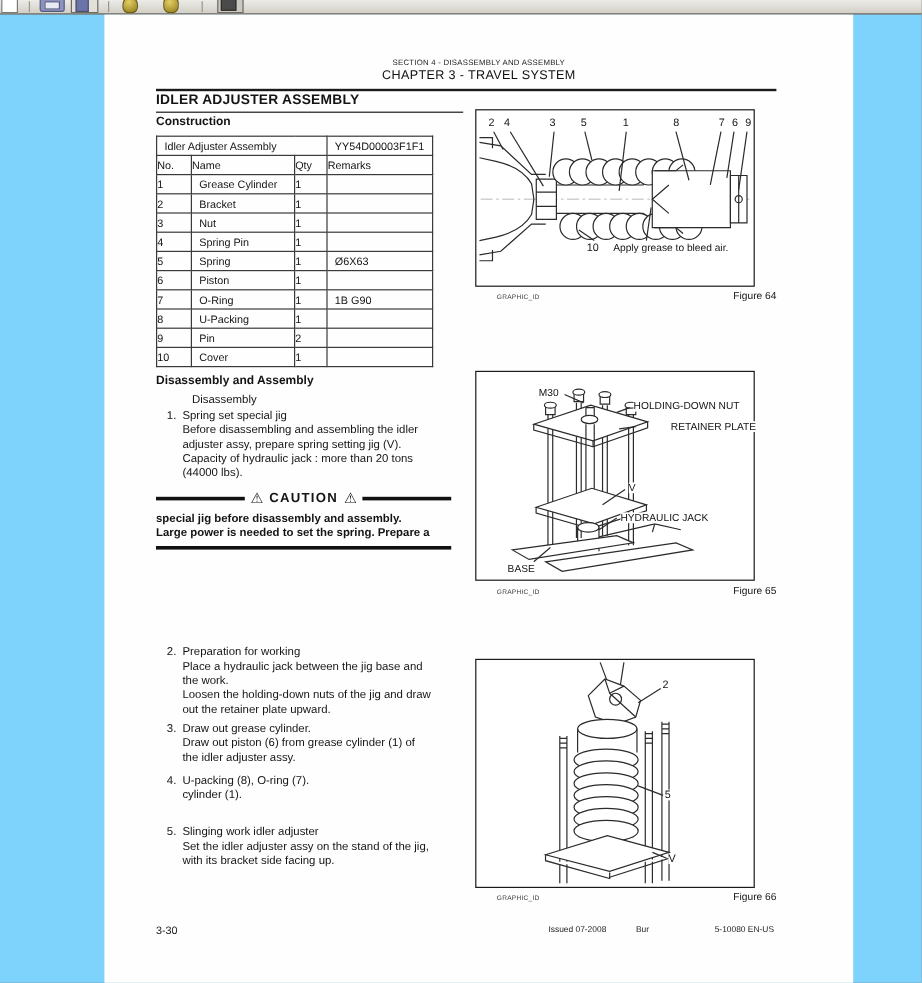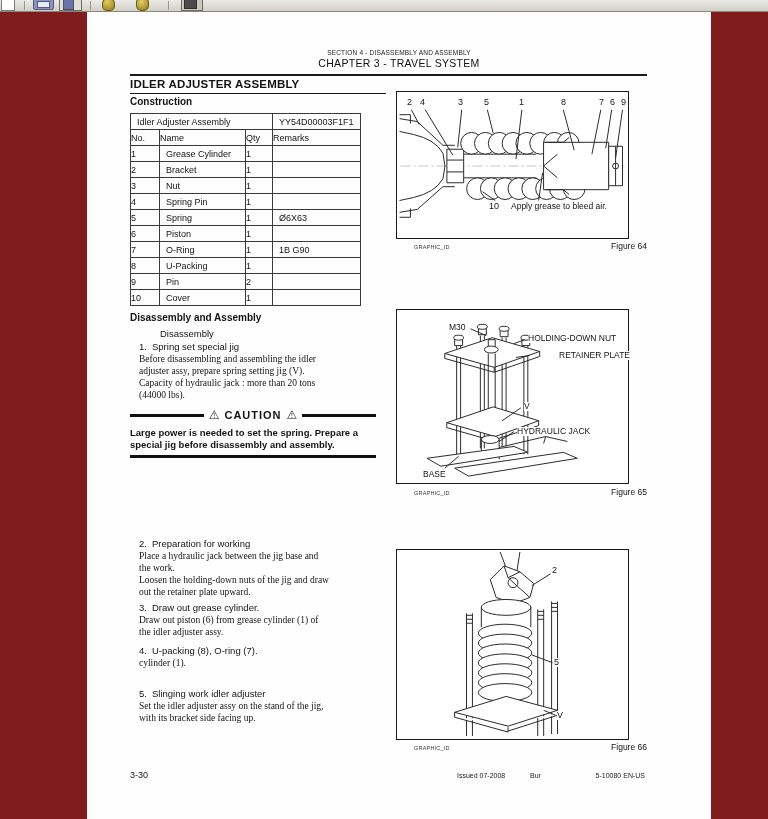--- a/index.html
+++ b/index.html
@@ -13,41 +13,41 @@
   .tb-print{left:33px;top:-9px;width:19px;height:17px;background:#8a93c0;border:1px solid #565a7c;border-radius:2px;}
   .tb-print::after{content:"";position:absolute;left:3px;top:9px;width:11px;height:5px;background:#e8eaf4;border:1px solid #565a7c;}
   .tb-pageview{left:59px;top:-5px;width:21px;height:14px;border:1px solid #6d6a64;background:#e3e0d9;}
   .tb-pageview::after{content:"";position:absolute;left:3px;top:3px;width:9px;height:9px;background:#6a74a8;border:1px solid #4c4f6e;}
   .tb-key1{left:102px;top:-3px;width:11px;height:12px;background:radial-gradient(circle at 40% 30%,#e4cf63,#8f7a1e);border-radius:55% 55% 40% 40%;border:1px solid #6d5c12;}
   .tb-key2{left:136px;top:-3px;width:11px;height:12px;background:radial-gradient(circle at 40% 30%,#e4cf63,#8f7a1e);border-radius:40%;border:1px solid #6d5c12;}
   .tb-snap{left:181px;top:-5px;width:20px;height:14px;border:1px solid #6d6a64;background:#cbc8c0;}
   .tb-snap::after{content:"";position:absolute;left:2px;top:2px;width:11px;height:9px;background:#4a4a4a;border:1px solid #2e2e2e;}
 
   
-  .canvas{position:absolute;left:0;top:12px;width:768px;height:807px;background:#7f1d1d;}
+  .canvas{position:absolute;left:0;top:12px;width:768px;height:807px;background:#7dd3fc;}
   .page{position:absolute;left:87px;top:0;width:624px;height:807px;background:#fefefe;color:#141414;}
 
   .hdr{position:absolute;left:102px;top:37px;width:420px;text-align:center;}
   .hdr .l1{font-size:6.5px;letter-spacing:.2px;color:#222;}
   .hdr .l2{font-size:10.5px;letter-spacing:.3px;color:#111;margin-top:1px;}
   .rule{position:absolute;background:#1a1a1a;}
 
   .h1{position:absolute;left:43px;top:66px;width:256px;font-size:11.5px;font-weight:bold;letter-spacing:.2px;border-bottom:1px solid #1a1a1a;padding-bottom:3px;}
   .h2{position:absolute;font-size:10px;font-weight:bold;}
 
   table.parts{position:absolute;left:43px;top:101px;width:230px;border-collapse:collapse;table-layout:fixed;}
   table.parts td{border:1px solid #3a3a3a;font-size:9px;height:15px;padding:0 2px 0 6px;overflow:hidden;white-space:nowrap;}
   table.parts td.c{text-align:left;padding:0;margin-top:22px;}
 
   .subt{position:absolute;left:43px;font-size:9.5px;}
 
   .step{position:absolute;left:52px;width:242px;font-size:9.5px;line-height:12px;}
   .step .t{display:flex;}
   .step .n{width:13px;flex:none;}
-  .step .l{font-family:Liberation Serif, serif;}
+  .step .l{margin-left:13px;}
 
   .caution{position:absolute;left:43px;top:397px;width:246px;}
   .caution .head{display:flex;align-items:center;gap:5px;}
   .caution .bar{flex:1;height:3px;background:#111;}
   .caution .warn{font-size:12px;line-height:12px;}
   .caution .word{font-size:11px;font-weight:bold;letter-spacing:1px;}
   .caution .txt{font-size:9.5px;font-weight:bold;line-height:11.5px;margin-top:6px;}
   .caution .foot{height:3px;background:#111;margin-top:5px;}
 
   .fig{position:absolute;left:309px;width:233px;border:1.5px solid #1a1a1a;background:#fff;box-sizing:border-box;}
@@ -186,22 +186,22 @@
 
   <div class="caution">
     <div class="head">
       <span class="bar"></span>
       <span class="warn">⚠</span>
       <span class="word">CAUTION</span>
       <span class="warn">⚠</span>
       <span class="bar"></span>
     </div>
     <div class="txt">
+      <div>special jig before disassembly and assembly.</div>
       <div>Large power is needed to set the spring. Prepare a</div>
-      <div>special jig before disassembly and assembly.</div>
     </div>
     <div class="foot"></div>
   </div>
 
   <div class="step" style="top:526px;">
     <div class="t">
           <span class="n">2.</span>
           <span>Preparation for working</span>
         </div>
     <div class="l">Place a hydraulic jack between the jig base and</div>

